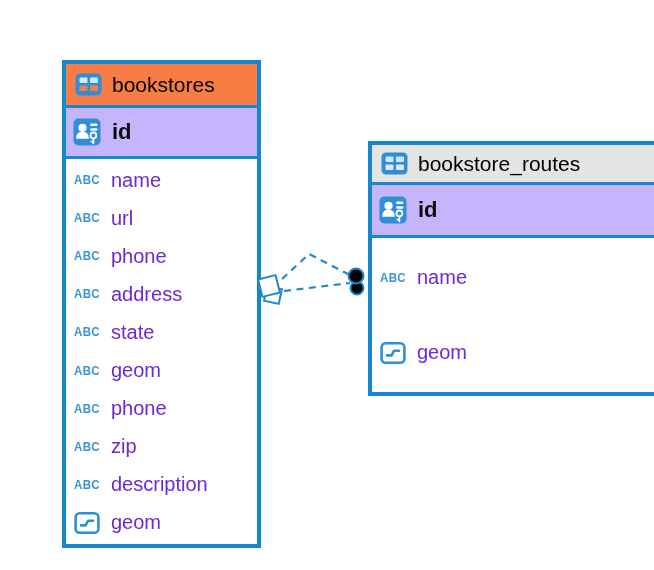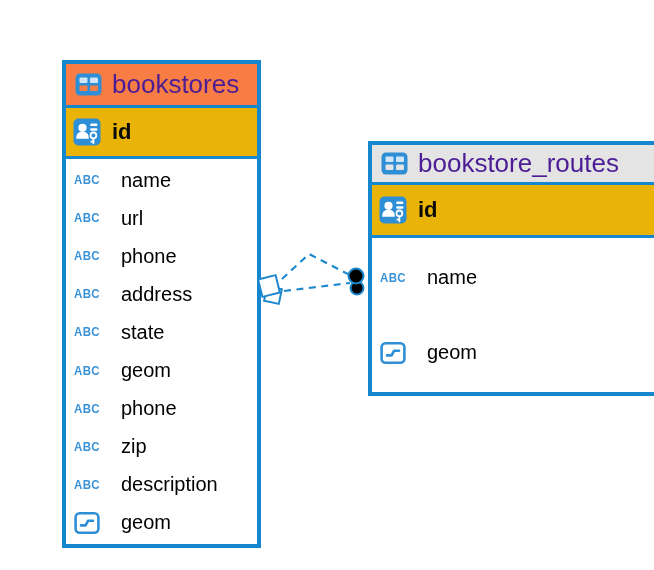--- a/index.html
+++ b/index.html
@@ -16,33 +16,33 @@
   }
   .etable.bookstores { left:62px; top:60px; width:199px; height:488px; }
   .etable.routes     { left:368px; top:141px; width:302px; height:255px; }
 
   .t-header {
     flex:none; display:flex; align-items:center; gap:9px;
     padding:0 7px; border-bottom:3px solid #1587CE;
   }
   .bookstores .t-header { height:41px; background:#F87D44; }
   .routes .t-header     { height:37px; background:#E4E4E4; }
-  .t-title { font-size:26px; color:#4c1d95; white-space:nowrap; }
+  .t-title { font-size:21px; color:#000000; white-space:nowrap; }
 
   .pk-row {
     flex:none; display:flex; align-items:center; gap:10px;
-    padding:0 6px; border-bottom:3px solid #1587CE; background:#eab308;
+    padding:0 6px; border-bottom:3px solid #1587CE; background:#c4b5fd;
   }
   .bookstores .pk-row { height:48px; }
   .routes .pk-row     { height:50px; }
   .pk-name { font-size:22px; font-weight:bold; color:#0b0b0b; }
 
   .rows { flex:1; display:flex; flex-direction:column; padding:2px 0; }
-  .frow { flex:1; display:flex; align-items:center; gap:19px; padding:0 6px; }
-  .fname { font-size:20px; color:#000000; white-space:nowrap; }
+  .frow { flex:1; display:flex; align-items:center; gap:9px; padding:0 6px; }
+  .fname { font-size:20px; color:#6d28d9; white-space:nowrap; }
 
   .icon-box { flex:none; width:30px; display:flex; justify-content:center; align-items:center; }
   .abc {
     font-size:11.5px; font-weight:bold; letter-spacing:0.4px;
     color:#3A93D8; transform:scaleY(1.05);
   }
   .cell-t { fill:rgba(255,255,255,0.78); }
   .bookstores .cell-b { fill:#F87D44; }
   .routes .cell-b { fill:#E4E4E4; }
 

